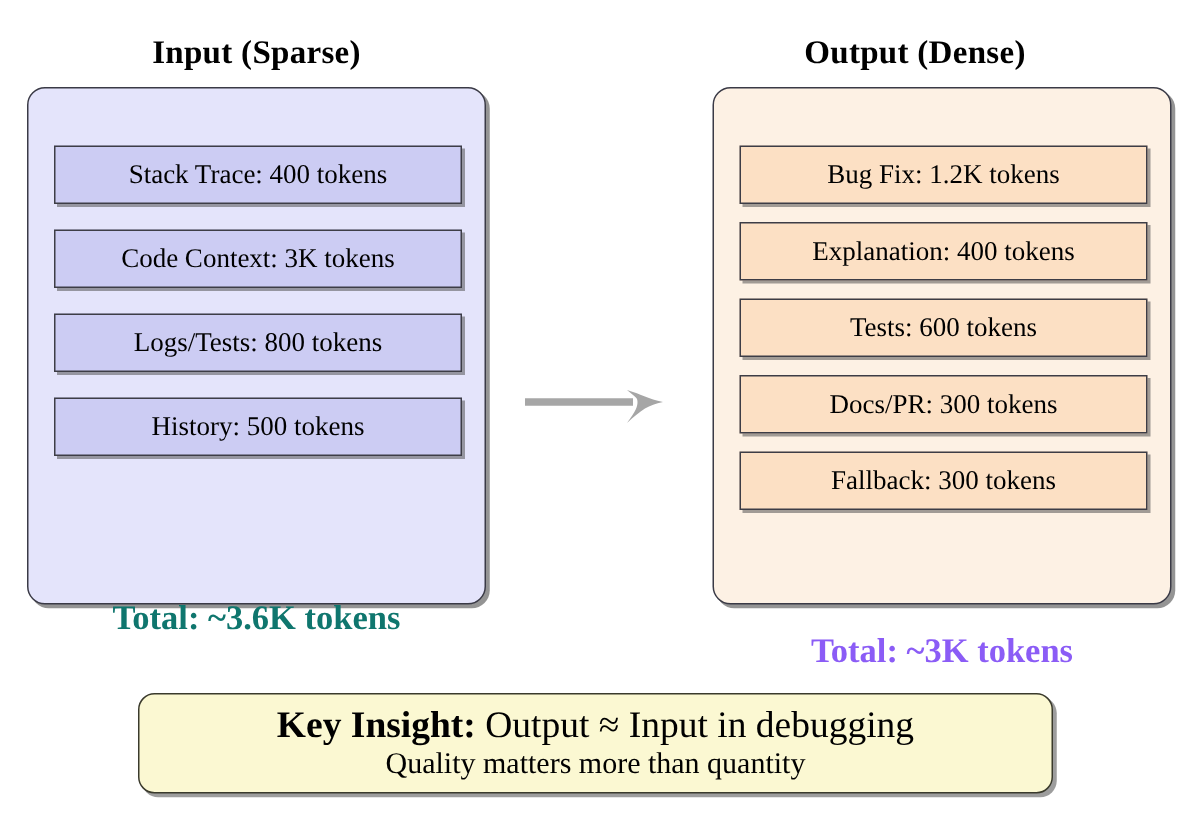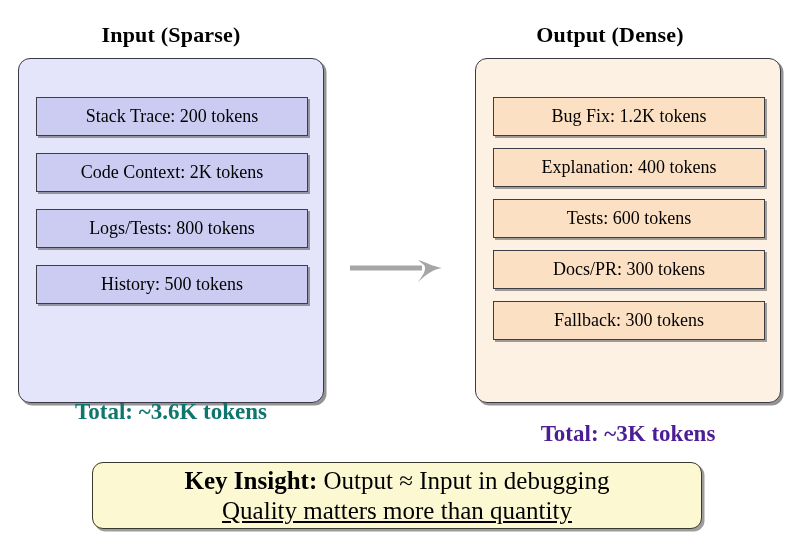--- a/index.html
+++ b/index.html
@@ -80,21 +80,21 @@
   .total {
     position: absolute;
     width: 100%;
     left: 0;
     text-align: center;
     font-weight: bold;
     font-size: 23px;
     white-space: nowrap;
   }
   #input-total  { top: 340px; color: #0f766e; }
-  #output-total { top: 362px; color: #4c1d95; }
+  #output-total { top: 362px; color: #8b5cf6; }
 
   
   #process-group {
     position: absolute;
     left: 340px;
     top: 232px;
     width: 120px;
     height: 60px;
   }
   #process-label {
@@ -129,36 +129,35 @@
     justify-content: center;
     text-align: center;
   }
   #key-insight-line1 {
     font-size: 25px;
     line-height: 1.18;
     white-space: nowrap;
   }
   #key-insight-line1 .kw { font-weight: bold; }
   #key-insight-line2 {
-    font-size: 25px;
+    font-size: 20px;
     line-height: 1.18;
     white-space: nowrap;
-    text-decoration: underline;
   }
 </style>
 </head>
 <body>
 
 <div id="input-title" class="col-title">Input (Sparse)</div>
 
 <div id="input-panel" class="panel">
 
   <div class="items" id="input-items">
-    <div class="item">Stack Trace: 200 tokens</div>
-    <div class="item">Code Context: 2K tokens</div>
+    <div class="item">Stack Trace: 400 tokens</div>
+    <div class="item">Code Context: 3K tokens</div>
     <div class="item">Logs/Tests: 800 tokens</div>
     <div class="item">History: 500 tokens</div>
   </div>
 
   <div id="input-total" class="total">Total: ~3.6K tokens</div>
 </div>
 
 <div id="process-group">
   <svg id="process-arrow" width="100" height="30" viewBox="0 0 100 30">
     <line x1="2" y1="8" x2="74" y2="8" stroke="#a6a6a6" stroke-width="5"></line>

